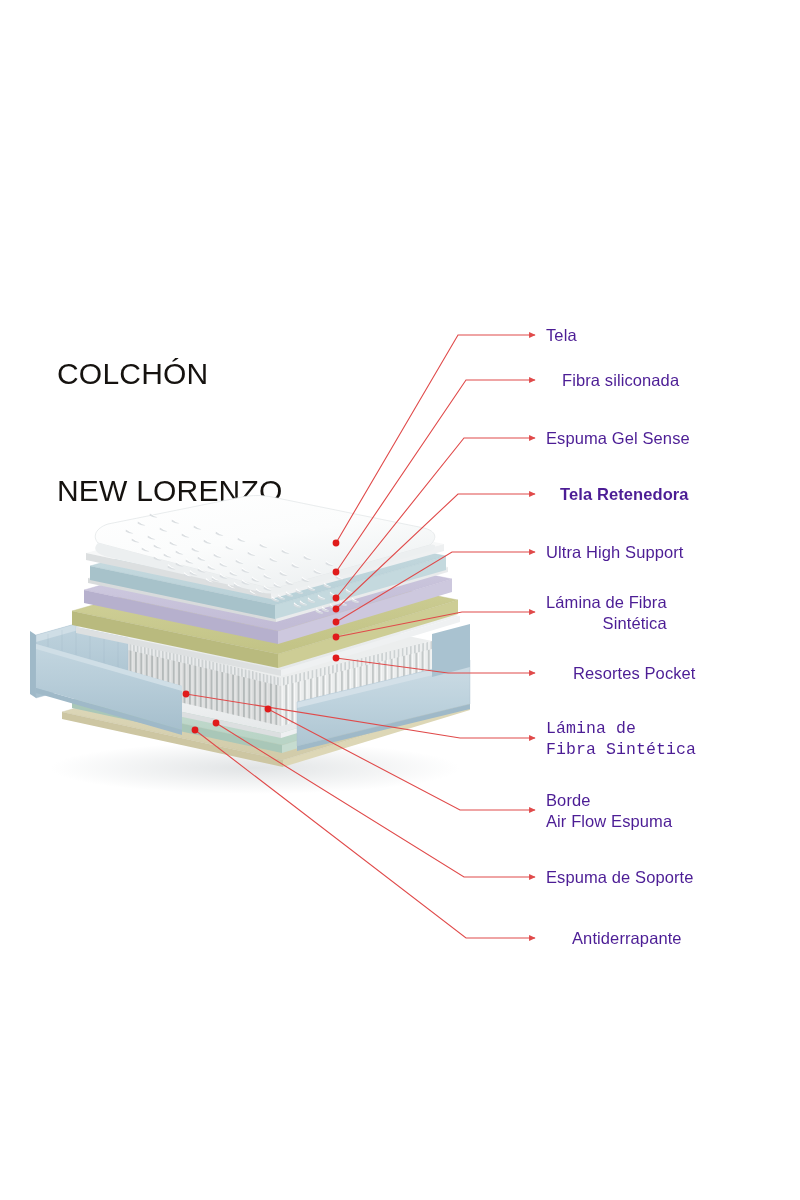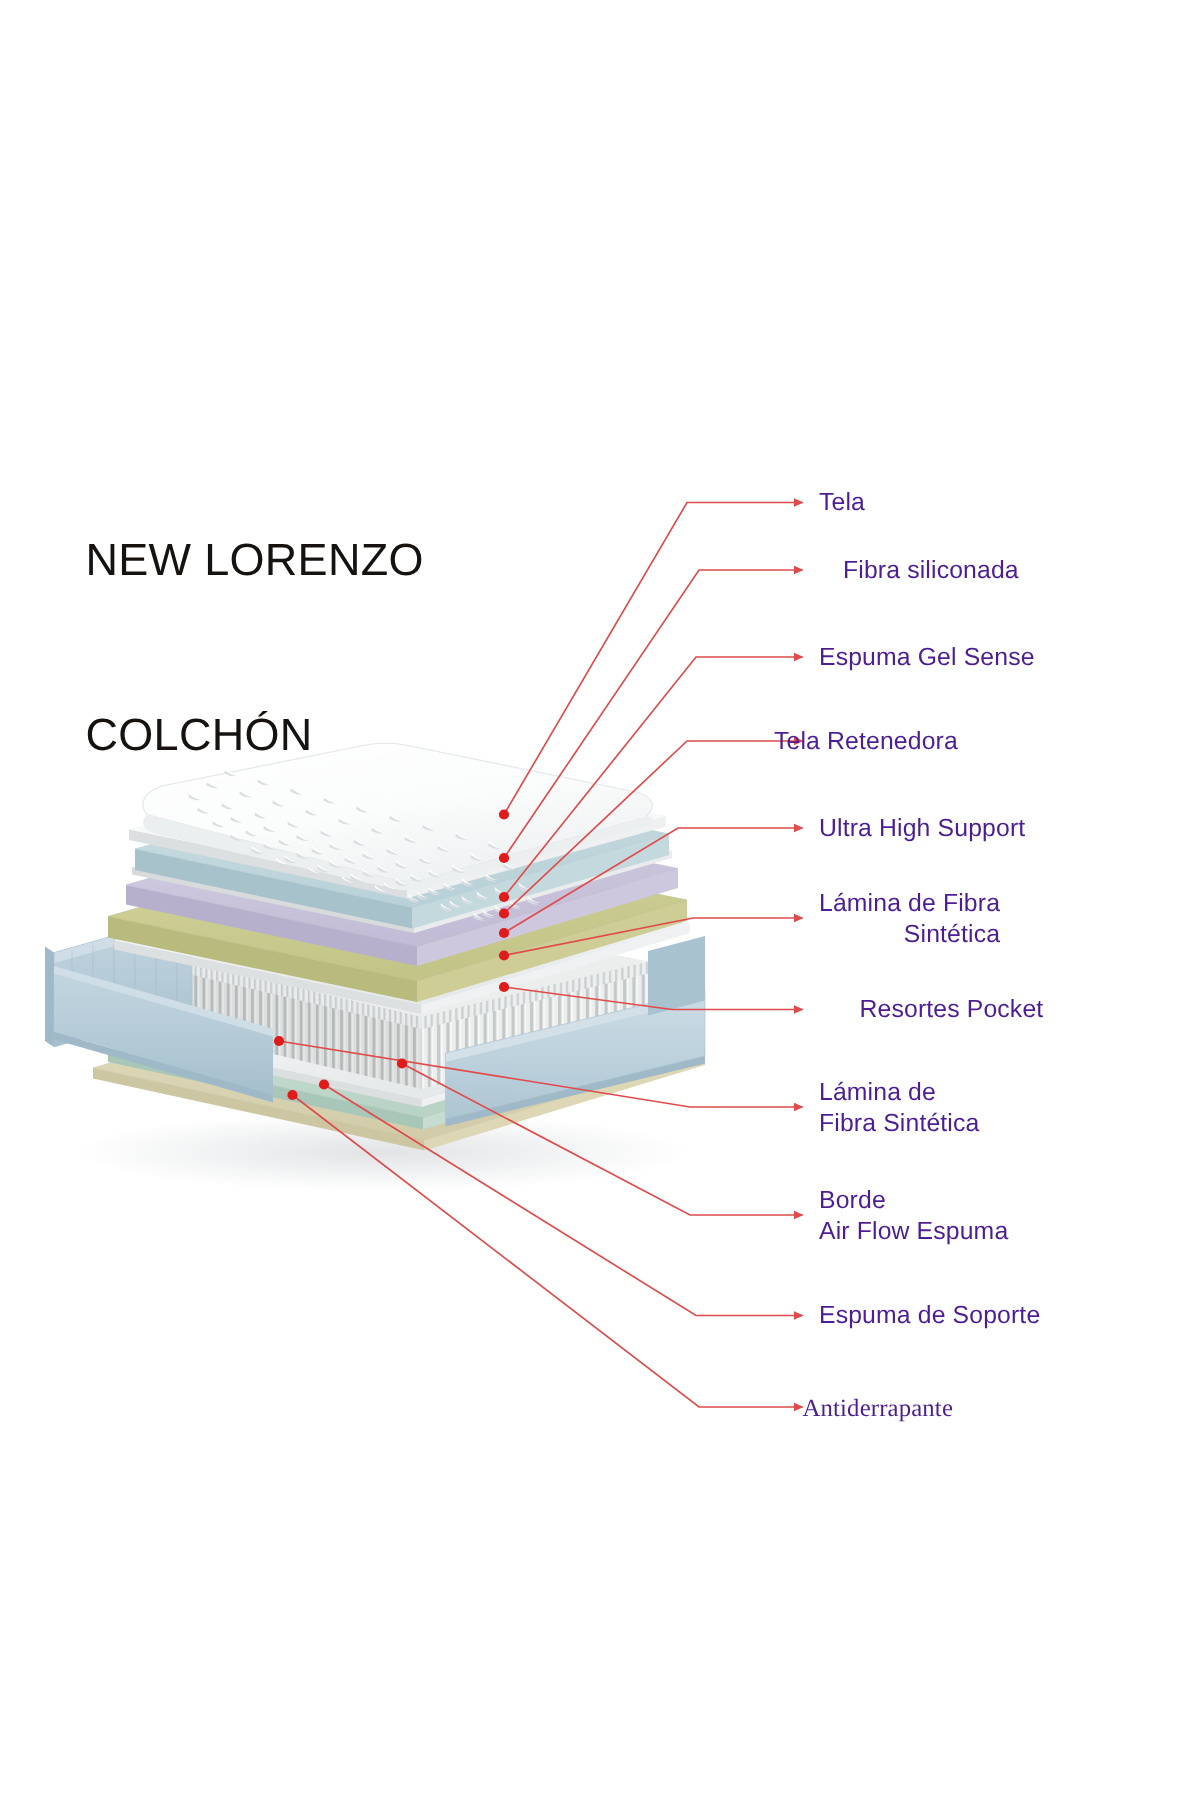--- a/index.html
+++ b/index.html
@@ -56,22 +56,22 @@
     font-weight: 400;
   }
   .callout .cline { display: block; }
 </style>
 </head>
 <body>
 
 <div id="stage">
 
   <div id="title">
+    <span class="tline">COLCHÓN</span>
     <span class="tline">NEW LORENZO</span>
-    <span class="tline">COLCHÓN</span>
   </div>
 
   <svg id="diagram" viewBox="0 0 800 1200">
     <defs>
 
       <g id="qdash">
         <path d="M0,0 q3.2,2.6 7.4,2.2 q-3.4,1.9 -7.8,0.4 z" fill="#d9dde0" opacity="0.95"></path>
         <path d="M0,-1.1 q3.2,2.6 7.4,2.2 q-3.3,1.3 -7.6,-0.6 z" fill="#ffffff" opacity="0.9"></path>
       </g>
 
@@ -411,23 +411,23 @@
         <circle cx="268" cy="709" r="3.4" fill="#e01b1b"></circle>
         <circle cx="216" cy="723" r="3.4" fill="#e01b1b"></circle>
         <circle cx="195" cy="730" r="3.4" fill="#e01b1b"></circle>
       </g>
   </svg>
 
   <div id="callout-layer">
       <div class="callout" style="left: 546px; top: 325px;"><span class="cline">Tela</span></div>
       <div class="callout" style="left: 562px; top: 370px;"><span class="cline">Fibra siliconada</span></div>
       <div class="callout" style="left: 546px; top: 428px;"><span class="cline">Espuma Gel Sense</span></div>
-      <div class="callout" style="left: 516px; top: 484px;"><span class="cline">Tela Retenedora</span></div>
+      <div class="callout" style="left: 560px; top: 484px; font-weight: bold;"><span class="cline">Tela Retenedora</span></div>
       <div class="callout" style="left: 546px; top: 542px;"><span class="cline">Ultra High Support</span></div>
       <div class="callout" style="left: 546px; top: 592px; text-align: right;"><span class="cline">Lámina de Fibra</span><span class="cline">Sintética</span></div>
       <div class="callout" style="left: 573px; top: 663px;"><span class="cline">Resortes Pocket</span></div>
-      <div class="callout" style="left: 546px; top: 718px;"><span class="cline">Lámina de</span><span class="cline">Fibra Sintética</span></div>
+      <div class="callout" style="left: 546px; top: 718px; font-family: Liberation Mono, monospace;"><span class="cline">Lámina de</span><span class="cline">Fibra Sintética</span></div>
       <div class="callout" style="left: 546px; top: 790px;"><span class="cline">Borde</span><span class="cline">Air Flow Espuma</span></div>
       <div class="callout" style="left: 546px; top: 867px;"><span class="cline">Espuma de Soporte</span></div>
-      <div class="callout" style="left: 535px; top: 928px; font-family: Liberation Serif, serif;"><span class="cline">Antiderrapante</span></div>
+      <div class="callout" style="left: 572px; top: 928px;"><span class="cline">Antiderrapante</span></div>
     </div>
 
 </div>
 
 </body></html>

